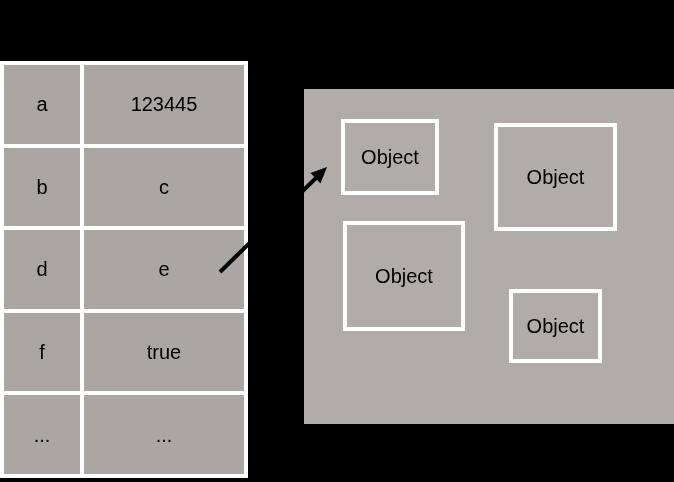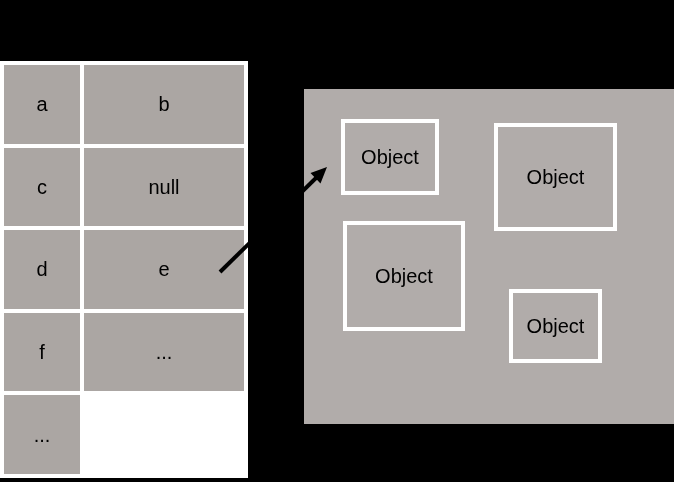--- a/index.html
+++ b/index.html
@@ -77,26 +77,27 @@
     pointer-events: none;
   }
 </style>
 </head>
 <body>
 
 <div class="canvas">
 
   <div class="stack-table">
     <div class="cell">a</div>
+    <div class="cell">123445</div>
     <div class="cell">b</div>
     <div class="cell">c</div>
-    <div class="cell">null</div>
     <div class="cell">d</div>
     <div class="cell">e</div>
     <div class="cell">f</div>
+    <div class="cell">true</div>
     <div class="cell">...</div>
     <div class="cell">...</div>
   </div>
 
   <div class="heap">
     <div class="obj obj1">Object</div>
     <div class="obj obj2">Object</div>
     <div class="obj obj3">Object</div>
     <div class="obj obj4">Object</div>
   </div>

